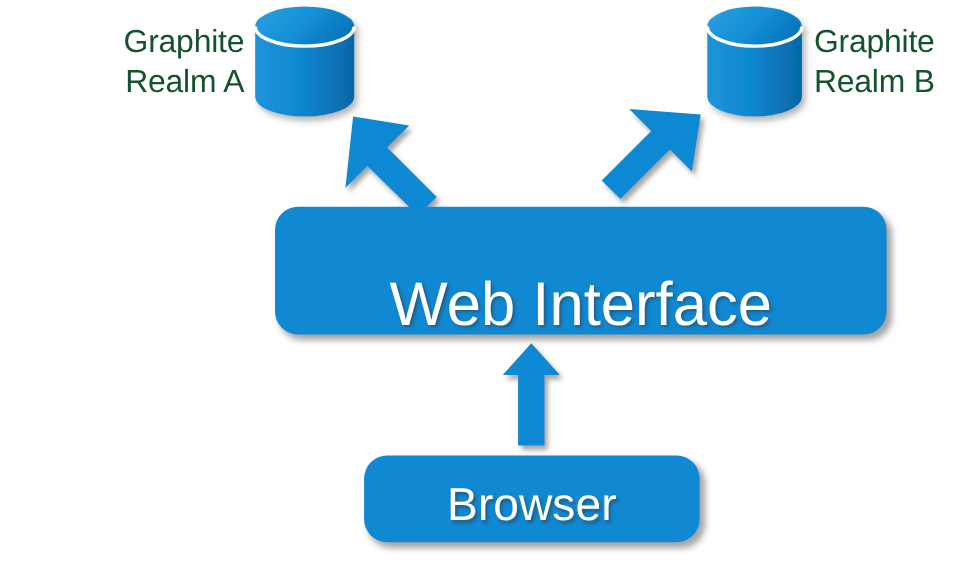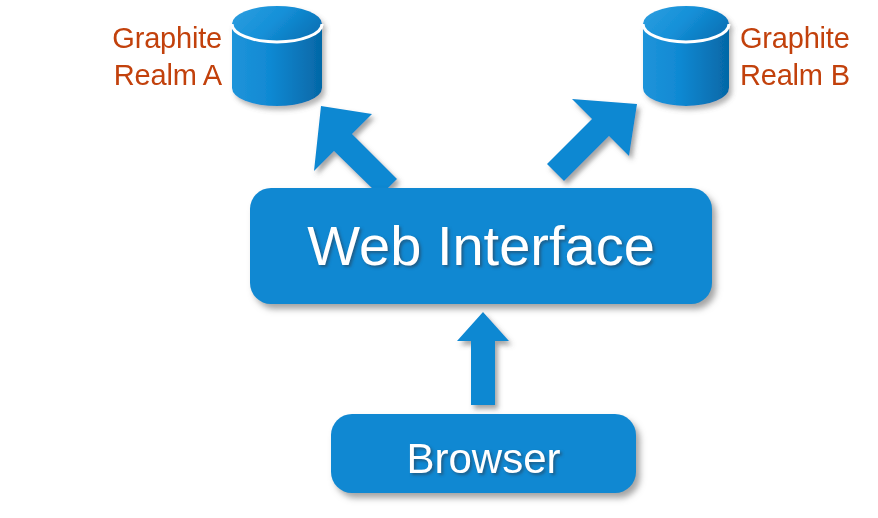--- a/index.html
+++ b/index.html
@@ -26,21 +26,21 @@
     width: 878px;
     height: 518px;
   }
 
   
   .db-label {
     position: absolute;
     font-family: "Liberation Sans", sans-serif;
     font-size: 29px;
     line-height: 37px;
-    color: #c2410c;
+    color: #14532d;
     white-space: pre-line;
     letter-spacing: -0.2px;
   }
   #label-realm-a {
     left: 60px;
     top: 20px;
     width: 162px;
     text-align: right;
   }
   #label-realm-b {
@@ -64,22 +64,23 @@
   .box-label {
     color: #ffffff;
     font-family: "Liberation Sans", sans-serif;
     font-weight: normal;
     text-shadow: 2px 2px 3px rgba(40, 70, 95, 0.65);
     white-space: nowrap;
   }
   #box-web-interface {
     left: 250px;
     top: 188px;
-    width: 462px;
+    width: 556px;
     height: 116px;
+    align-items: flex-end;
   }
   #box-web-interface .box-label {
     font-size: 56px;
     line-height: 56px;
   }
   #box-browser {
     left: 331px;
     top: 414px;
     width: 305px;
     height: 79px;

